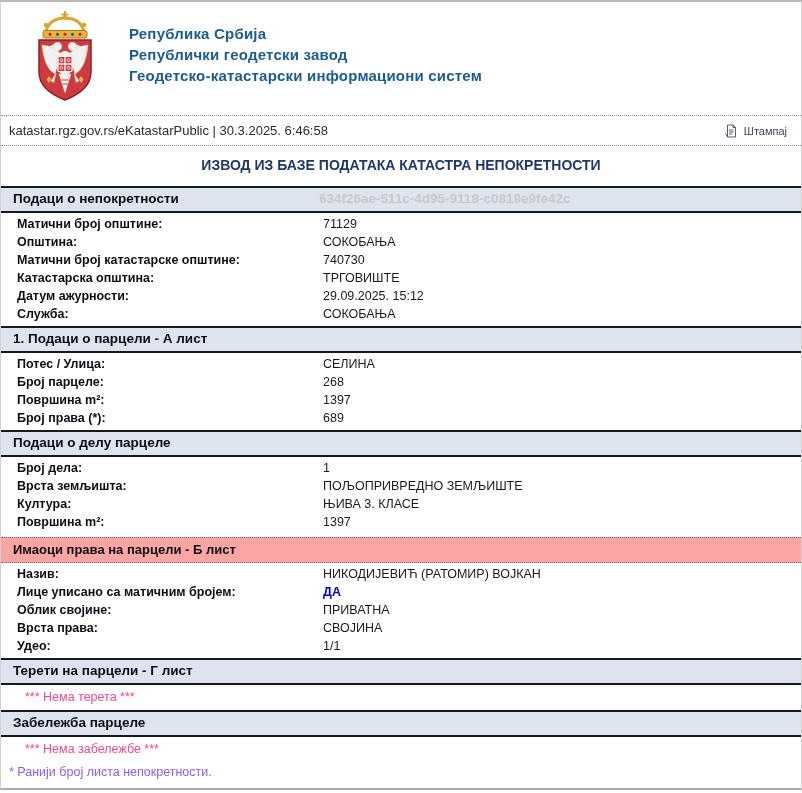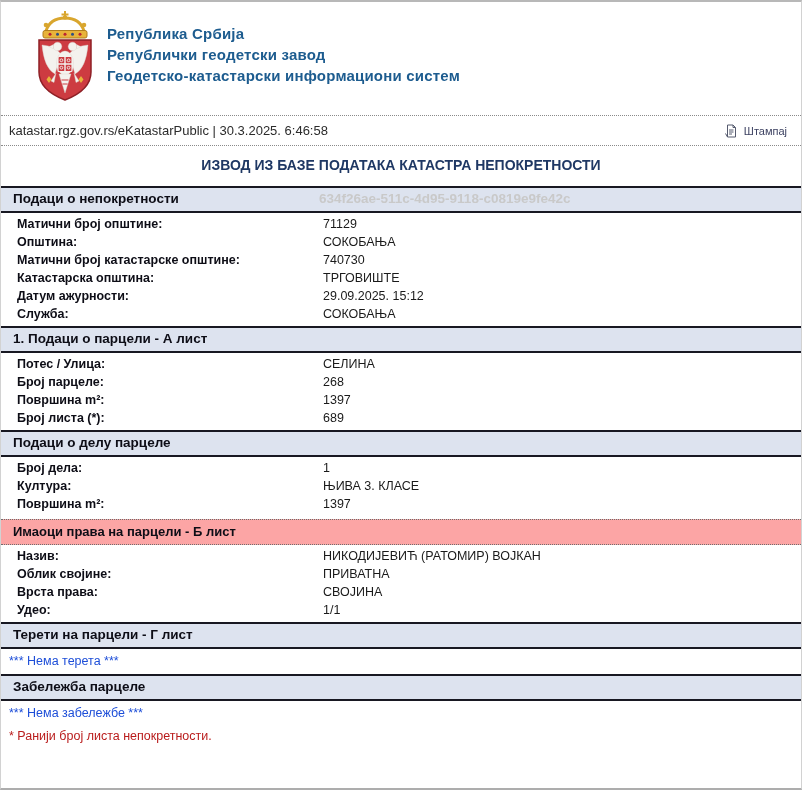--- a/index.html
+++ b/index.html
@@ -5,21 +5,21 @@
   html,body{margin:0;padding:0;background:#ffffff;}
   .page{
     width:802px;height:790px;box-sizing:border-box;position:relative;
     background:#fff;overflow:hidden;
     border-top:2px solid #b8b8b8;border-bottom:2px solid #adadad;
     border-left:1px solid #d2d2d2;border-right:1px solid #d2d2d2;
     font-family:"Liberation Sans","DejaVu Sans",sans-serif;
     color:#1a1a1a;
   }
   
-  .masthead{display:flex;gap:6px;padding:8px 0 13px 28px;align-items:flex-start;}
+  .masthead{display:flex;gap:28px;padding:8px 0 13px 28px;align-items:flex-start;}
   .coat{width:72px;height:92px;flex:0 0 auto;}
   .org{padding-top:13px;color:#1d5c8f;font-weight:bold;font-size:15px;line-height:21px;letter-spacing:.2px;}
   
   .urlbar{display:flex;justify-content:space-between;align-items:center;
     border-top:1px dotted #8a8a8a;border-bottom:1px dotted #8a8a8a;
     padding:7px 14px 7px 8px;font-size:13px;color:#2b2b2b;}
   .print-link{display:flex;align-items:center;gap:6px;color:#3c4161;font-size:11px;
     text-decoration:none;cursor:pointer;}
   .print-ico svg{display:block;}
   
@@ -31,22 +31,22 @@
     line-height:16px;position:relative;}
   .sec-header .uuid{position:absolute;left:318px;top:3px;color:#c9c9c9;font-weight:bold;}
   .dotted-header{border-top:1px dotted #6e6e6e;border-bottom:1px dotted #6e6e6e;
     background:#fca5a5;font-weight:bold;font-size:13px;color:#0d0d16;
     padding:4px 12px;line-height:16px;margin-top:3px;}
   .rows{padding:2px 0 3px;}
   .row{display:flex;padding:2px 4px;line-height:14px;font-size:12.5px;}
   .row .label{box-sizing:border-box;padding-left:12px;width:318px;font-weight:bold;color:#0d0d16;}
   .row .value{color:#1a1a1a;}
   .row .value.link{color:#0000cc;font-weight:bold;cursor:pointer;}
-  .empty-note{font-size:12.5px;color:#1d4ed8;padding:5px 8px 6px;line-height:14px;}
-  .footnote{font-size:12.5px;color:#b91c1c;padding:3px 8px 4px;line-height:14px;}
+  .empty-note{font-size:12.5px;color:#ec4899;padding:5px 24px 6px;line-height:14px;}
+  .footnote{font-size:12.5px;color:#8b5cf6;padding:3px 8px 4px;line-height:14px;}
 </style>
 </head>
 <body>
 
 <div class="page">
 
   <div class="masthead">
     <div class="coat">
       <svg viewBox="0 0 72 92" width="72" height="92" aria-hidden="true">
 
@@ -154,52 +154,60 @@
     </div>
     <div class="row">
       <span class="label">Број парцеле:</span>
       <span class="value">268</span>
     </div>
     <div class="row">
       <span class="label">Површина m²:</span>
       <span class="value">1397</span>
     </div>
     <div class="row">
-      <span class="label">Број листа (*):</span>
+      <span class="label">Број права (*):</span>
       <span class="value">689</span>
     </div>
   </div>
 
   <div class="sec-header">
     <span>Подаци о делу парцеле</span>
   </div>
   <div class="rows">
     <div class="row">
       <span class="label">Број дела:</span>
       <span class="value">1</span>
     </div>
     <div class="row">
+      <span class="label">Врста земљишта:</span>
+      <span class="value">ПОЉОПРИВРЕДНО ЗЕМЉИШТЕ</span>
+    </div>
+    <div class="row">
       <span class="label">Култура:</span>
       <span class="value">ЊИВА 3. КЛАСЕ</span>
     </div>
     <div class="row">
       <span class="label">Површина m²:</span>
       <span class="value">1397</span>
     </div>
   </div>
 
   <div class="dotted-header">
     <span>Имаоци права на парцели - Б лист</span>
   </div>
   <div class="rows">
     <div class="row">
       <span class="label">Назив:</span>
       <span class="value">НИКОДИЈЕВИЋ (РАТОМИР) ВОЈКАН</span>
     </div>
     <div class="row">
+      <span class="label">Лице уписано са матичним бројем:</span>
+      <span class="value link">ДА</span>
+    </div>
+    <div class="row">
       <span class="label">Облик својине:</span>
       <span class="value">ПРИВАТНА</span>
     </div>
     <div class="row">
       <span class="label">Врста права:</span>
       <span class="value">СВОЈИНА</span>
     </div>
     <div class="row">
       <span class="label">Удео:</span>
       <span class="value">1/1</span>

